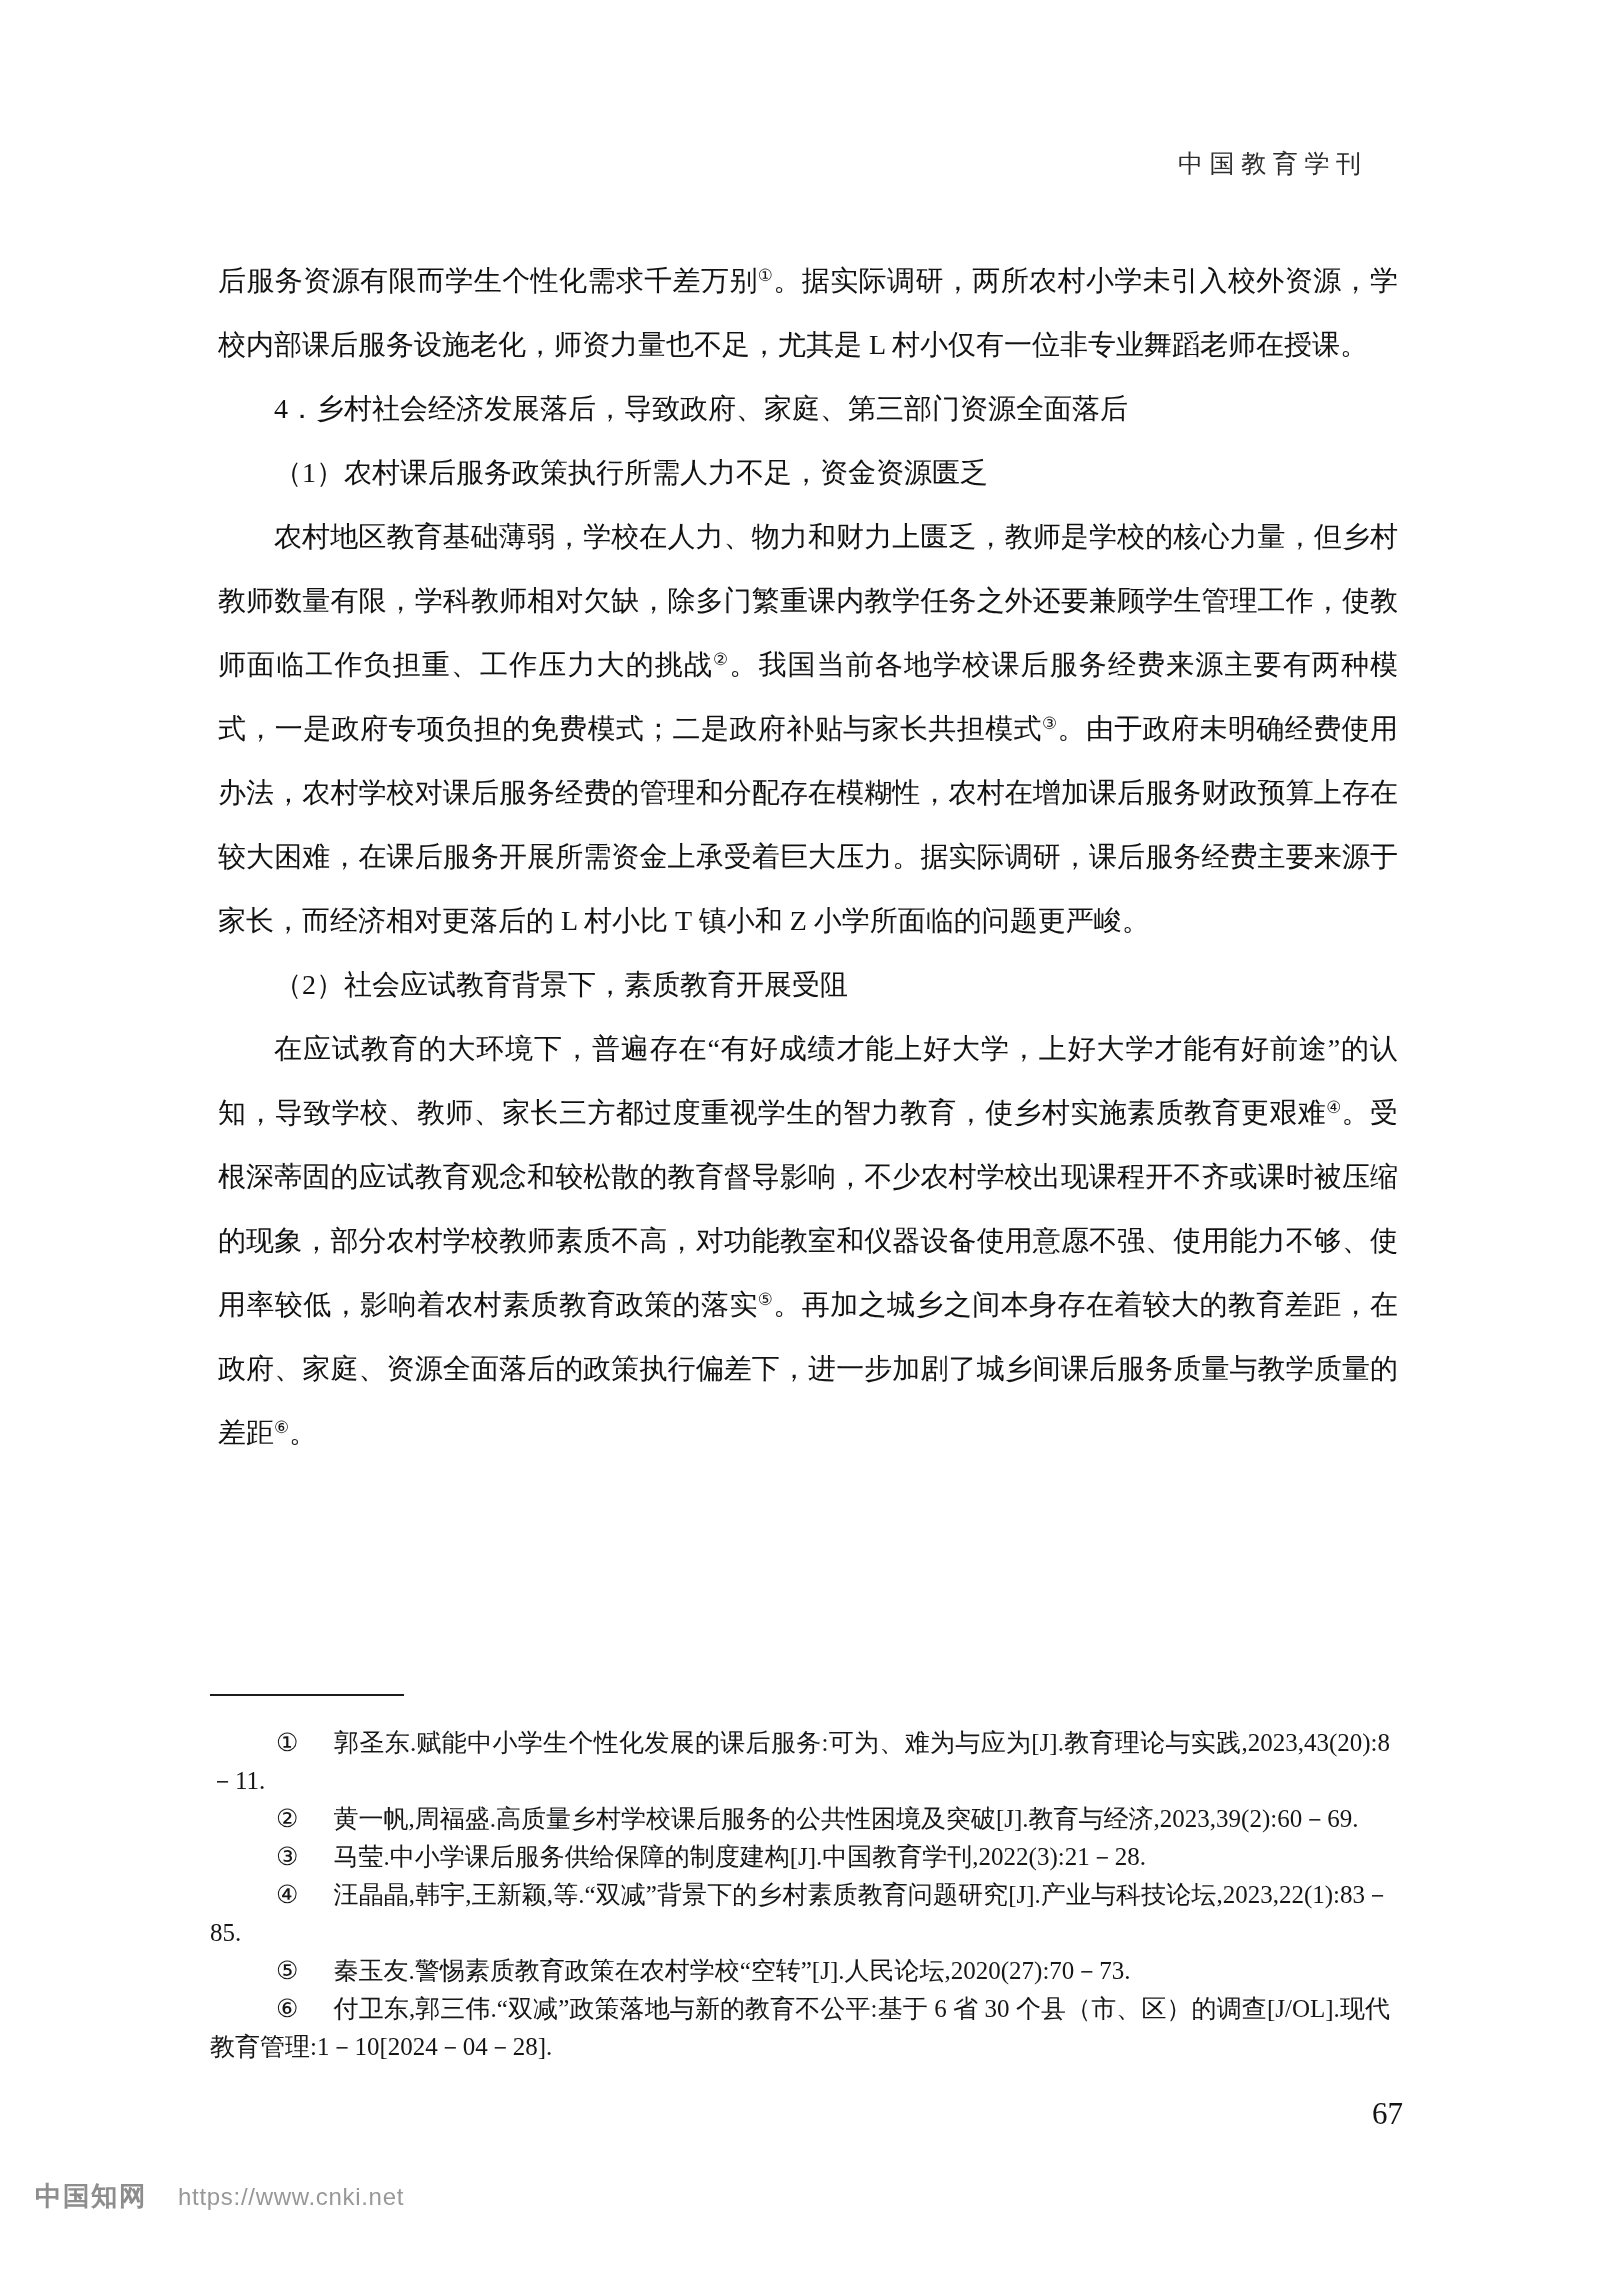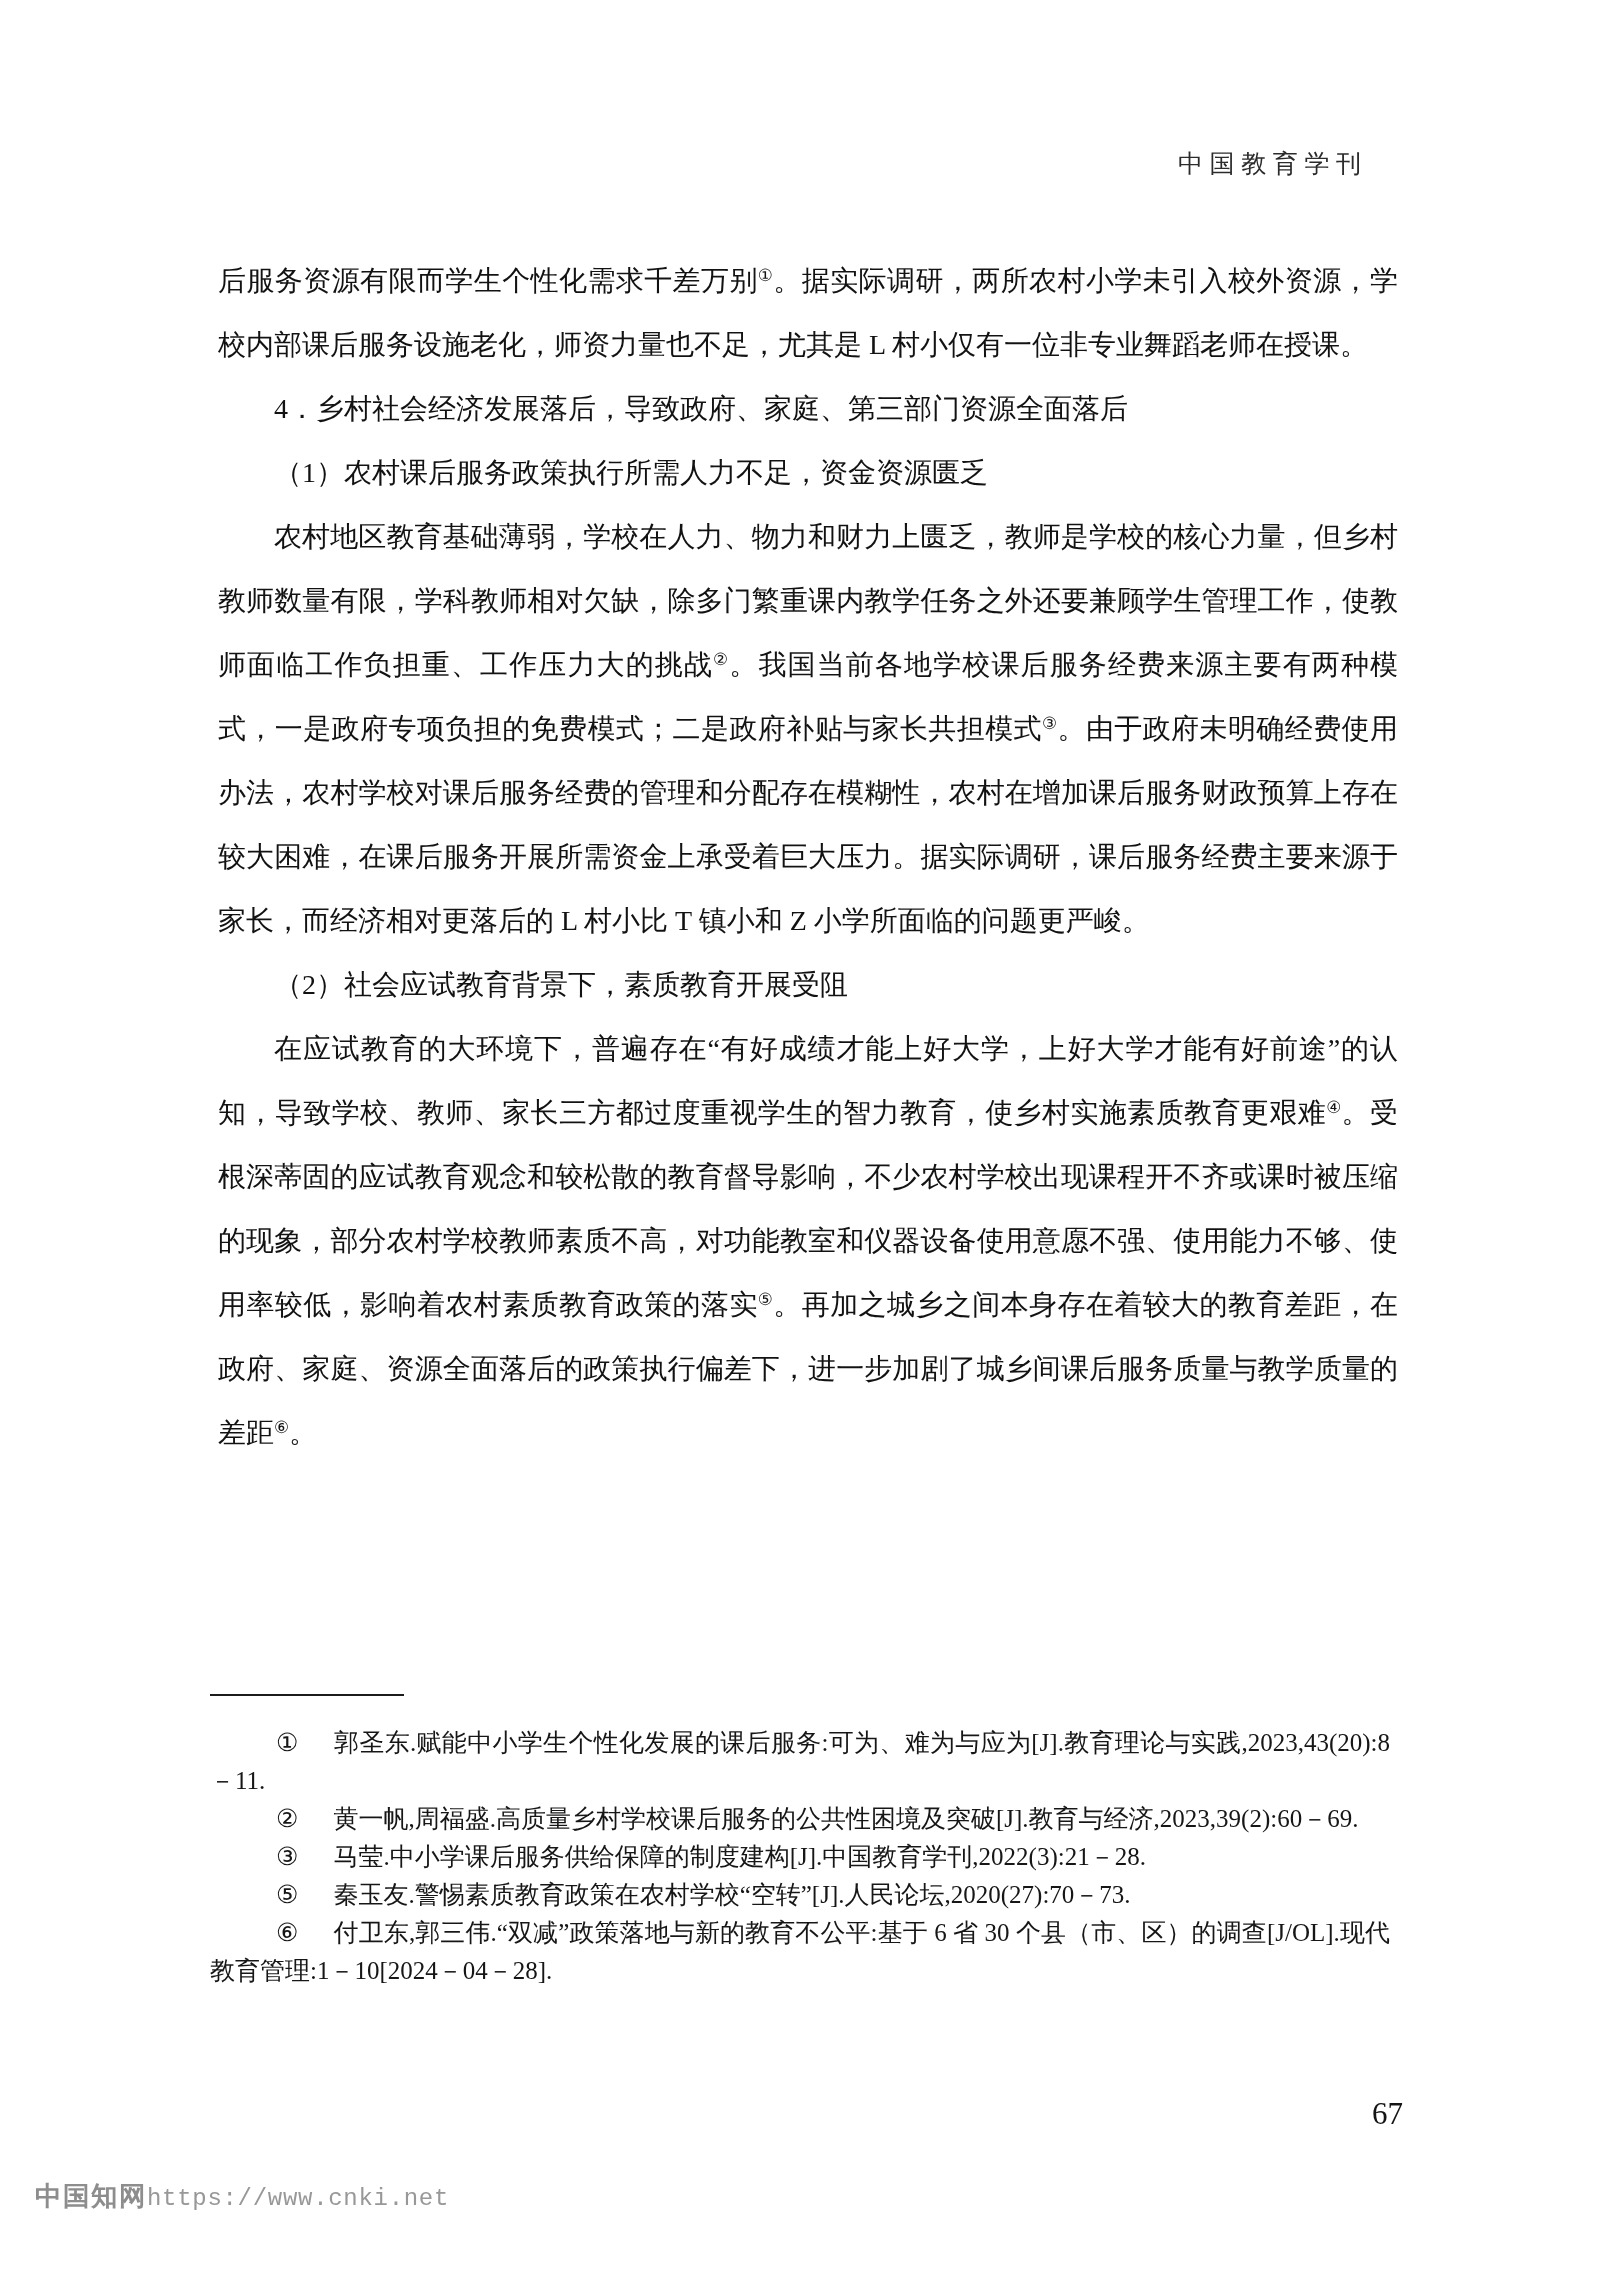--- a/index.html
+++ b/index.html
@@ -58,21 +58,22 @@
     left:1372px;top:2096px;
     font-size:31px;
     font-family:Liberation Serif, serif;
     color:#141414;
   }
   .watermark{
     position:absolute;
     left:35px;top:2178px;
     display:flex;
     align-items:baseline;
-    font-family:Liberation Mono, monospace;
+    gap:31px;
+    font-family:Liberation Sans, sans-serif;
   }
   .wm-logo{
     font-size:26.5px;
     font-weight:bold;
     letter-spacing:1.5px;
     color:#8d8d8d;
   }
   .wm-url{
     font-size:24px;
     color:#989898;
@@ -101,20 +102,23 @@
     <p>
       <span>①</span><span class="fn-gap"></span><span>郭圣东.赋能中小学生个性化发展的课后服务:可为、难为与应为[J].教育理论与实践,2023,43(20):8－11.</span>
     </p>
     <p>
       <span>②</span><span class="fn-gap"></span><span>黄一帆,周福盛.高质量乡村学校课后服务的公共性困境及突破[J].教育与经济,2023,39(2):60－69.</span>
     </p>
     <p>
       <span>③</span><span class="fn-gap"></span><span>马莹.中小学课后服务供给保障的制度建构[J].中国教育学刊,2022(3):21－28.</span>
     </p>
     <p>
+      <span>④</span><span class="fn-gap"></span><span>汪晶晶,韩宇,王新颖,等.“双减”背景下的乡村素质教育问题研究[J].产业与科技论坛,2023,22(1):83－85.</span>
+    </p>
+    <p>
       <span>⑤</span><span class="fn-gap"></span><span>秦玉友.警惕素质教育政策在农村学校“空转”[J].人民论坛,2020(27):70－73.</span>
     </p>
     <p>
       <span>⑥</span><span class="fn-gap"></span><span>付卫东,郭三伟.“双减”政策落地与新的教育不公平:基于 6 省 30 个县（市、区）的调查[J/OL].现代教育管理:1－10[2024－04－28].</span>
     </p>
   </div>
 
   <div class="page-number">67</div>
 
   <div class="watermark">

